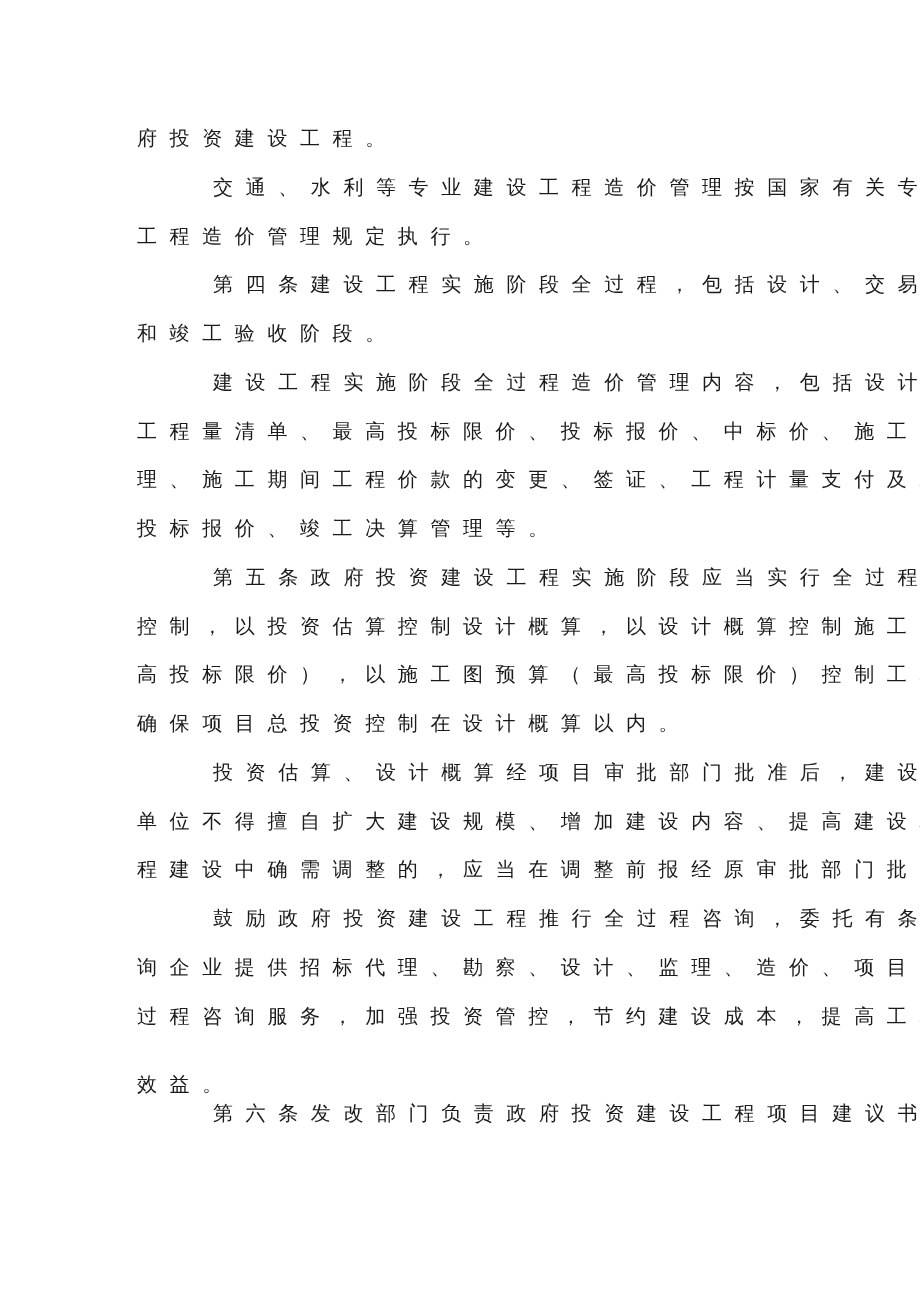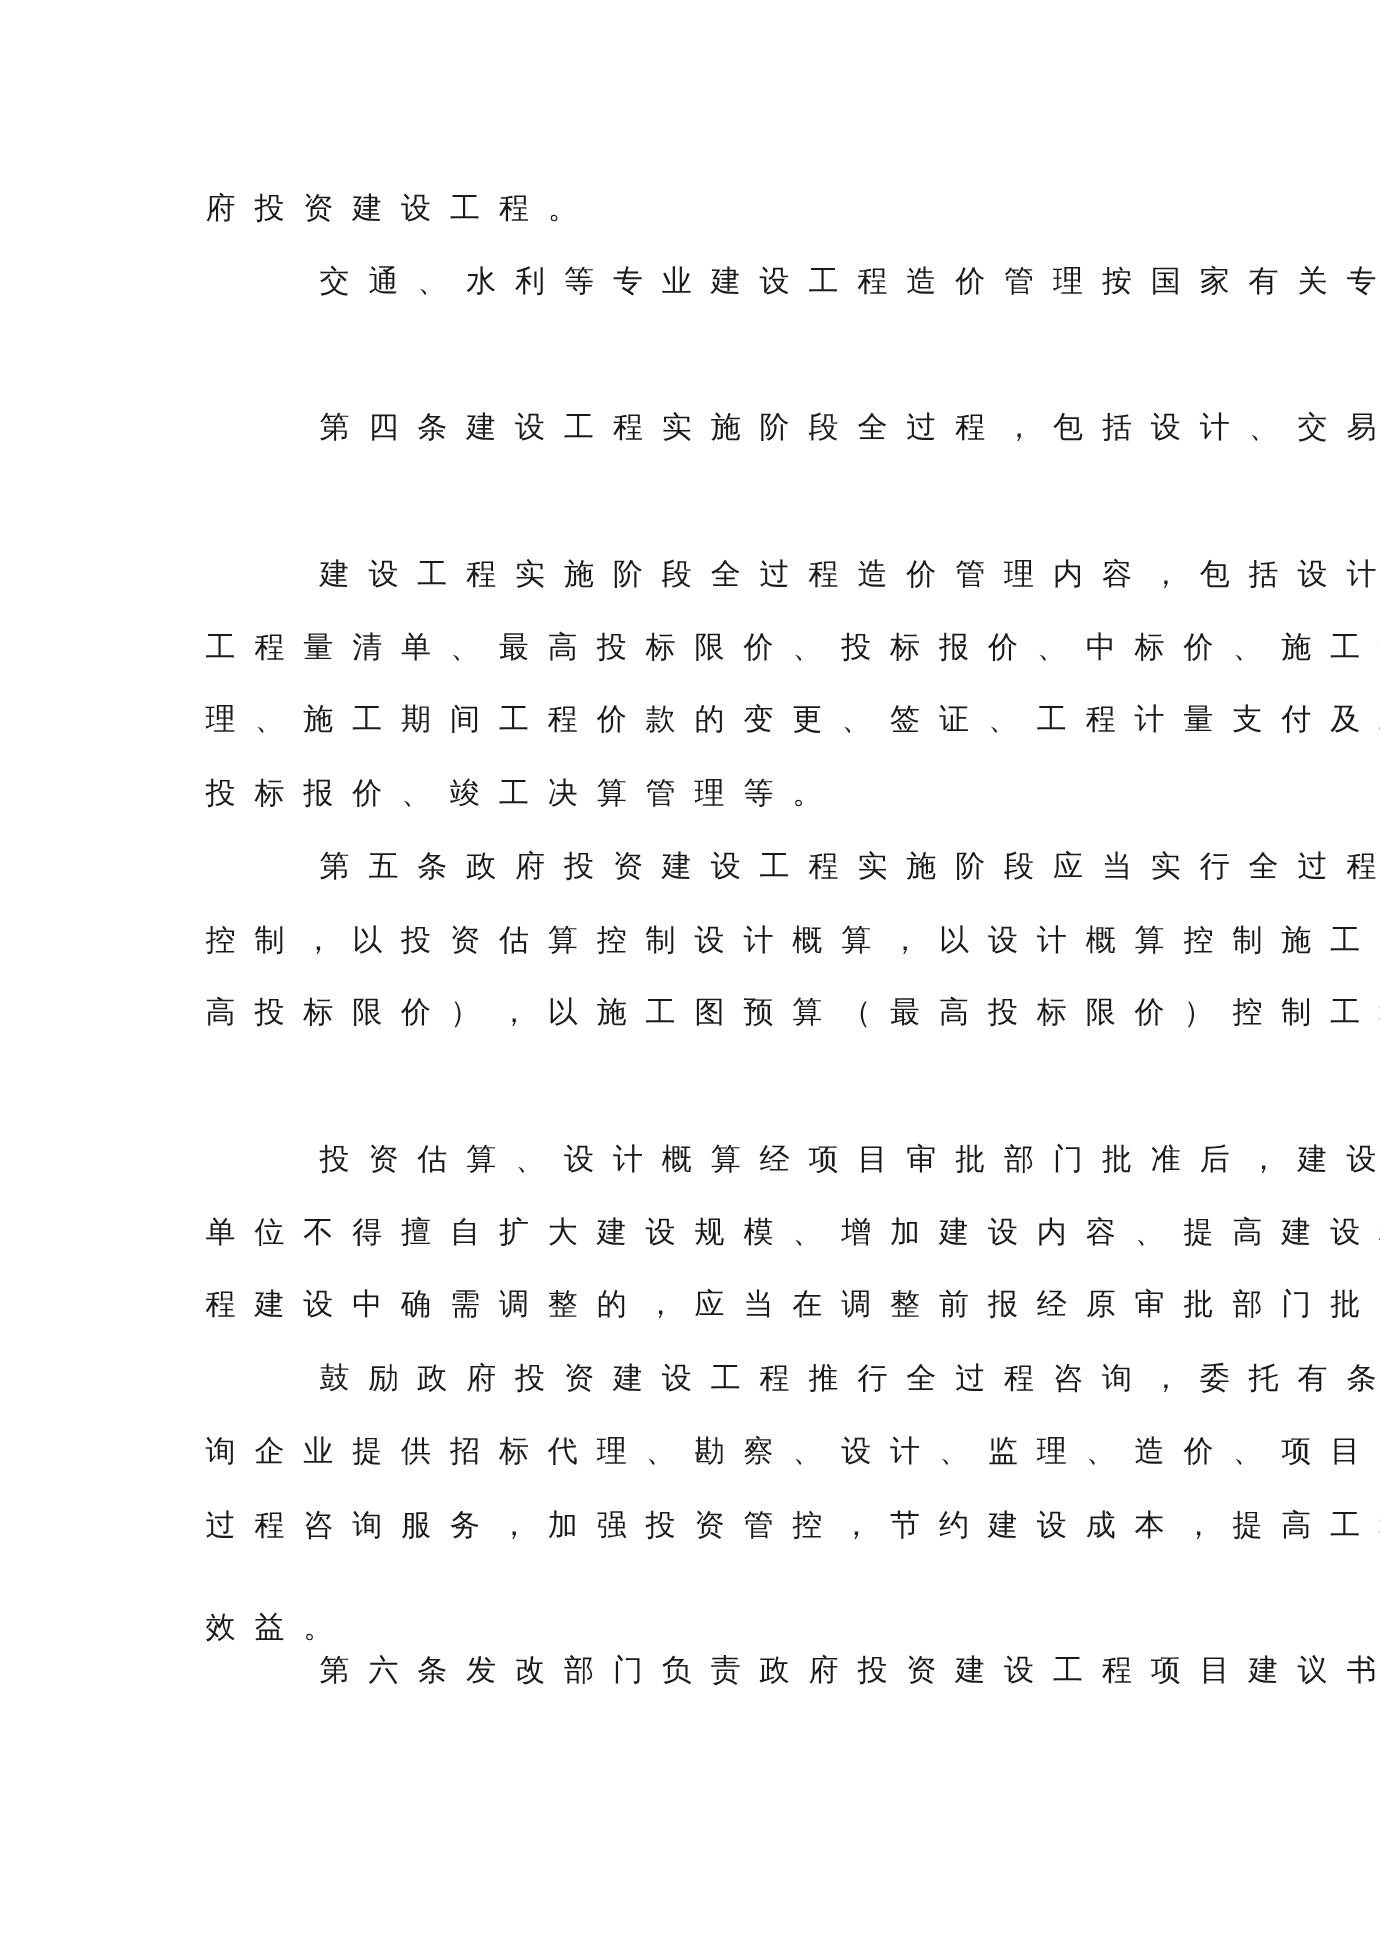--- a/index.html
+++ b/index.html
@@ -17,28 +17,31 @@
     letter-spacing: 12.6px;
   }
   .line.indent { left: 213px; }
 </style>
 </head>
 <body>
 
 <div class="page">
   <div class="line" style="top:126px">府投资建设工程。</div>
   <div class="line indent" style="top:175px">交通、水利等专业建设工程造价管理按国家有关专业建设</div>
+  <div class="line" style="top:224px">工程造价管理规定执行。</div>
   <div class="line indent" style="top:272px">第四条建设工程实施阶段全过程，包括设计、交易、施工</div>
+  <div class="line" style="top:321px">和竣工验收阶段。</div>
   <div class="line indent" style="top:370px">建设工程实施阶段全过程造价管理内容，包括设计概算、</div>
   <div class="line" style="top:419px">工程量清单、最高投标限价、投标报价、中标价、施工合同价管</div>
   <div class="line" style="top:467px">理、施工期间工程价款的变更、签证、工程计量支付及工程价款</div>
   <div class="line" style="top:516px">投标报价、竣工决算管理等。</div>
   <div class="line indent" style="top:565px">第五条政府投资建设工程实施阶段应当实行全过程造价</div>
   <div class="line" style="top:614px">控制，以投资估算控制设计概算，以设计概算控制施工图预算（最</div>
   <div class="line" style="top:662px">高投标限价），以施工图预算（最高投标限价）控制工程结算，</div>
+  <div class="line" style="top:711px">确保项目总投资控制在设计概算以内。</div>
   <div class="line indent" style="top:760px">投资估算、设计概算经项目审批部门批准后，建设、设计</div>
   <div class="line" style="top:809px">单位不得擅自扩大建设规模、增加建设内容、提高建设标准。工</div>
   <div class="line" style="top:857px">程建设中确需调整的，应当在调整前报经原审批部门批准。</div>
   <div class="line indent" style="top:906px">鼓励政府投资建设工程推行全过程咨询，委托有条件的咨</div>
   <div class="line" style="top:955px">询企业提供招标代理、勘察、设计、监理、造价、项目管理等全</div>
   <div class="line" style="top:1004px">过程咨询服务，加强投资管控，节约建设成本，提高工程质量和</div>
   <div class="line" style="top:1072px">效益。</div>
   <div class="line indent" style="top:1101px">第六条发改部门负责政府投资建设工程项目建议书、可行</div>
 </div>
 

